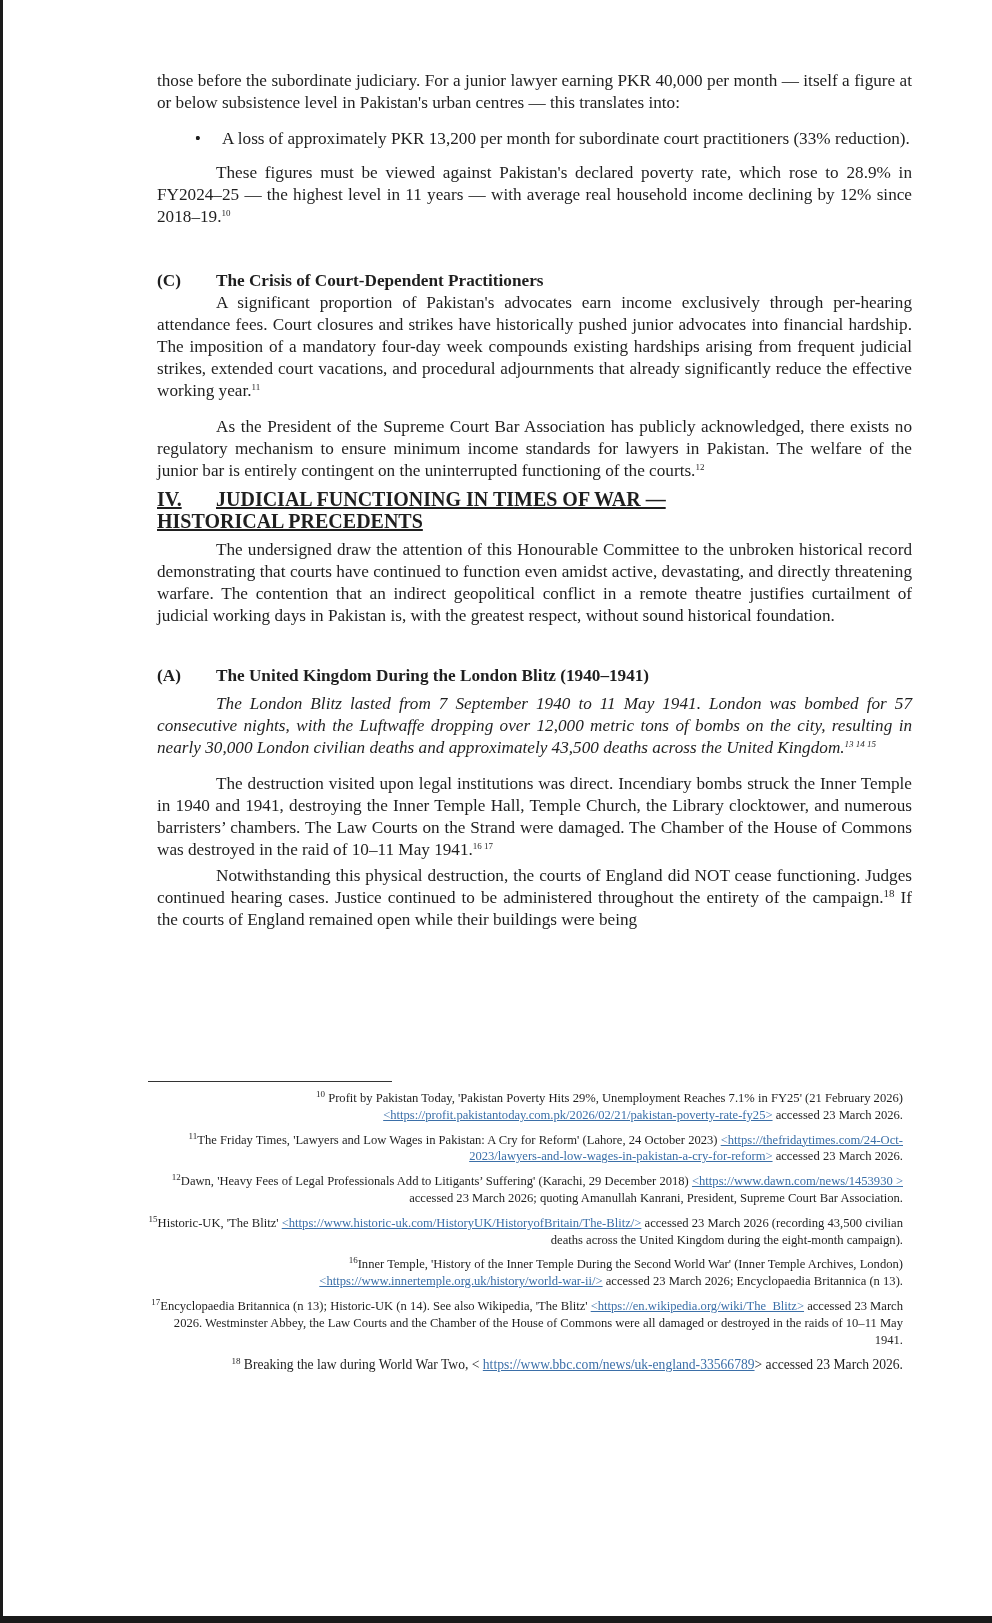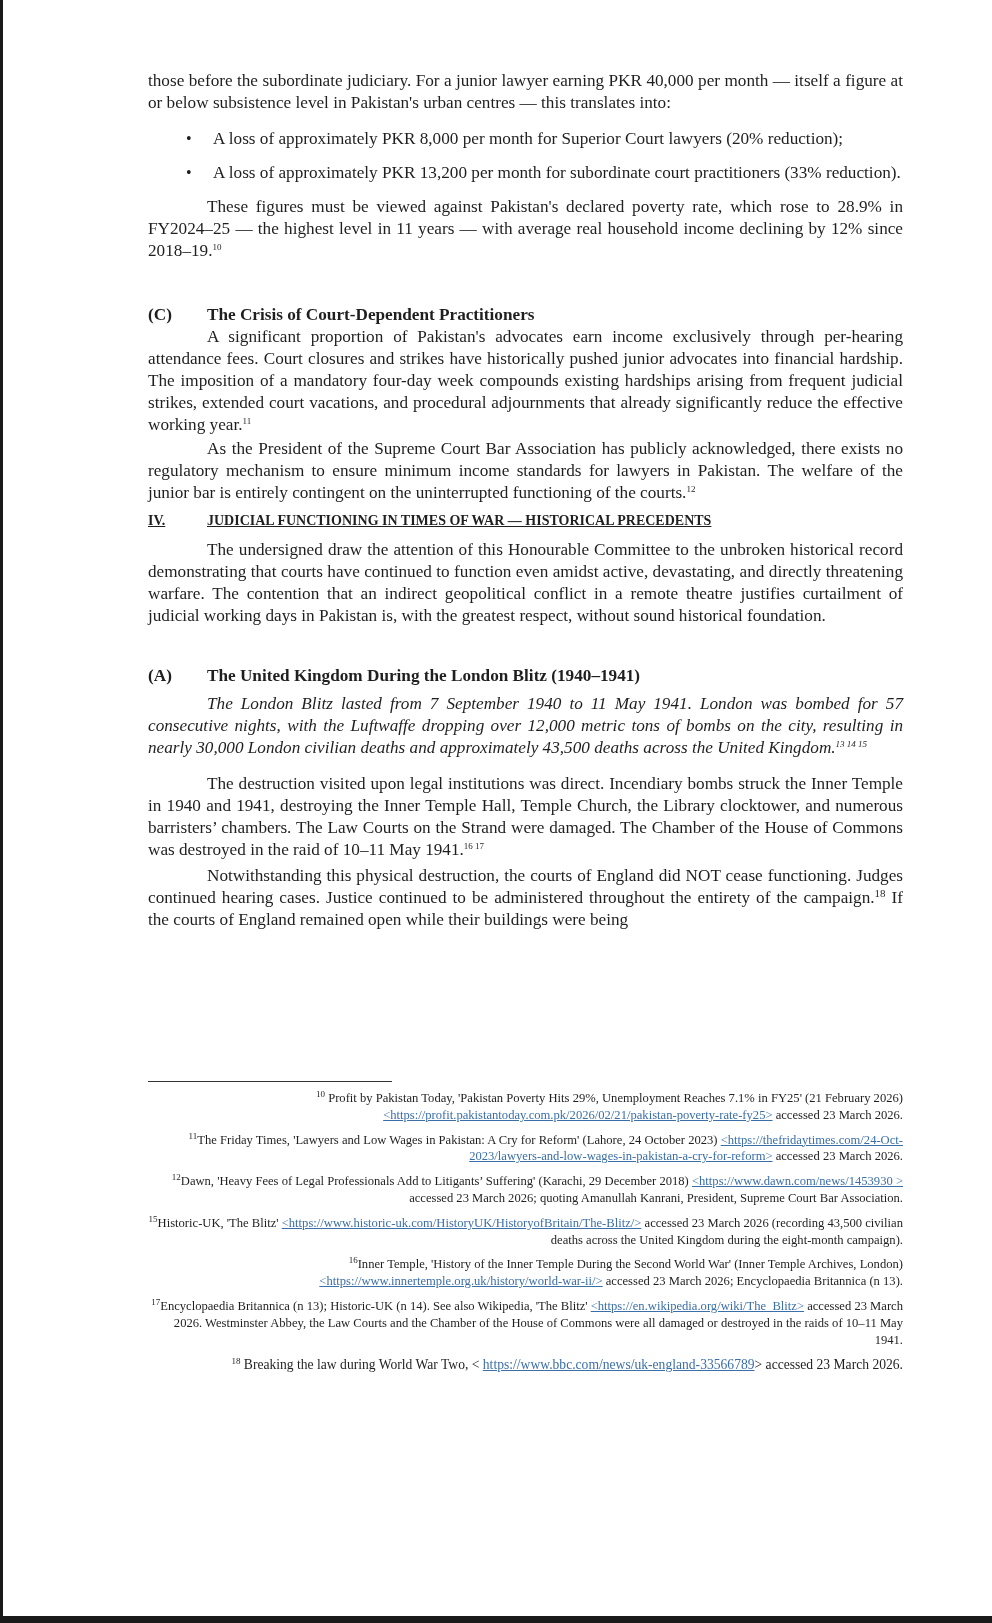--- a/index.html
+++ b/index.html
@@ -13,21 +13,21 @@
     color: #1f1f1f;
   }
   .left-border {
     position: absolute; left: 0; top: 0; width: 3px; height: 1623px; background: #1a1a1a;
   }
   .bottom-border {
     position: absolute; left: 0; bottom: 0; width: 992px; height: 7px; background: #1a1a1a;
   }
   .page {
     position: absolute;
-    left: 148px;
+    left: 157px;
     top: 70px;
     width: 755px;
   }
   p.body {
     margin: 0;
     font-size: 17.2px;
     line-height: 22px;
     text-align: justify;
   }
   p.indent { text-indent: 59px; }
@@ -47,21 +47,21 @@
   .sub-heading {
     font-weight: bold;
     font-size: 17.2px;
     line-height: 22px;
     margin: 0;
     display: flex;
   }
   .sub-heading .num { width: 59px; display: inline-block; }
   .main-heading {
     font-weight: bold;
-    font-size: 14px;
+    font-size: 20px;
     line-height: 22px;
     margin: 0;
     text-decoration: underline;
     width: 640px;
   }
   .main-heading .num { display: inline-block; width: 59px; text-decoration: underline; }
   .footnote-rule {
     position: absolute;
     left: 148px;
     top: 1081px;
@@ -95,38 +95,37 @@
 <div class="left-border"></div>
 <div class="bottom-border"></div>
 
 <div class="page">
 
   <p class="body">those before the subordinate judiciary. For a junior lawyer earning PKR 40,000 per month — itself a figure at or below subsistence level in Pakistan's urban centres — this translates into:</p>
 
   <ul class="bullets">
     <li>
       <span class="bullet">•</span>
-      <span>A loss of approximately PKR 8,000 per month for Superior Court lawyers (20% reduction);</span>
     </li>
     <li>
       <span class="bullet">•</span>
       <span>A loss of approximately PKR 13,200 per month for subordinate court practitioners (33% reduction).</span>
     </li>
   </ul>
 
   <p class="body indent" style="margin-top:0;"><span>These figures must be viewed against Pakistan's declared poverty rate, which rose to 28.9% in FY2024–25 — the highest level in 11 years — with average real household income declining by 12% since 2018–19.</span><sup>10</sup></p>
 
   <h3 class="sub-heading" style="margin-top:42px;">
     <span class="num">(C)</span>
     <span>The Crisis of Court-Dependent Practitioners</span>
   </h3>
 
   <p class="body indent"><span>A significant proportion of Pakistan's advocates earn income exclusively through per-hearing attendance fees. Court closures and strikes have historically pushed junior advocates into financial hardship. The imposition of a mandatory four-day week compounds existing hardships arising from frequent judicial strikes, extended court vacations, and procedural adjournments that already significantly reduce the effective working year.</span><sup>11</sup></p>
 
-  <p class="body indent" style="margin-top:2px;"><span>As the President of the Supreme Court Bar Association has publicly acknowledged, there exists no regulatory mechanism to ensure minimum income standards for lawyers in Pakistan. The welfare of the junior bar is entirely contingent on the uninterrupted functioning of the courts.</span><sup>12</sup></p>
+  <p class="body indent" style="margin-top:14px;"><span>As the President of the Supreme Court Bar Association has publicly acknowledged, there exists no regulatory mechanism to ensure minimum income standards for lawyers in Pakistan. The welfare of the junior bar is entirely contingent on the uninterrupted functioning of the courts.</span><sup>12</sup></p>
 
   <h2 class="main-heading" style="margin-top:6px;"><span class="num">IV.</span><span>JUDICIAL FUNCTIONING IN TIMES OF WAR — HISTORICAL PRECEDENTS</span></h2>
 
   <p class="body indent" style="margin-top:7px;">The undersigned draw the attention of this Honourable Committee to the unbroken historical record demonstrating that courts have continued to function even amidst active, devastating, and directly threatening warfare. The contention that an indirect geopolitical conflict in a remote theatre justifies curtailment of judicial working days in Pakistan is, with the greatest respect, without sound historical foundation.</p>
 
   <h3 class="sub-heading" style="margin-top:38px;">
     <span class="num">(A)</span>
     <span>The United Kingdom During the London Blitz (1940–1941)</span>
   </h3>
 

